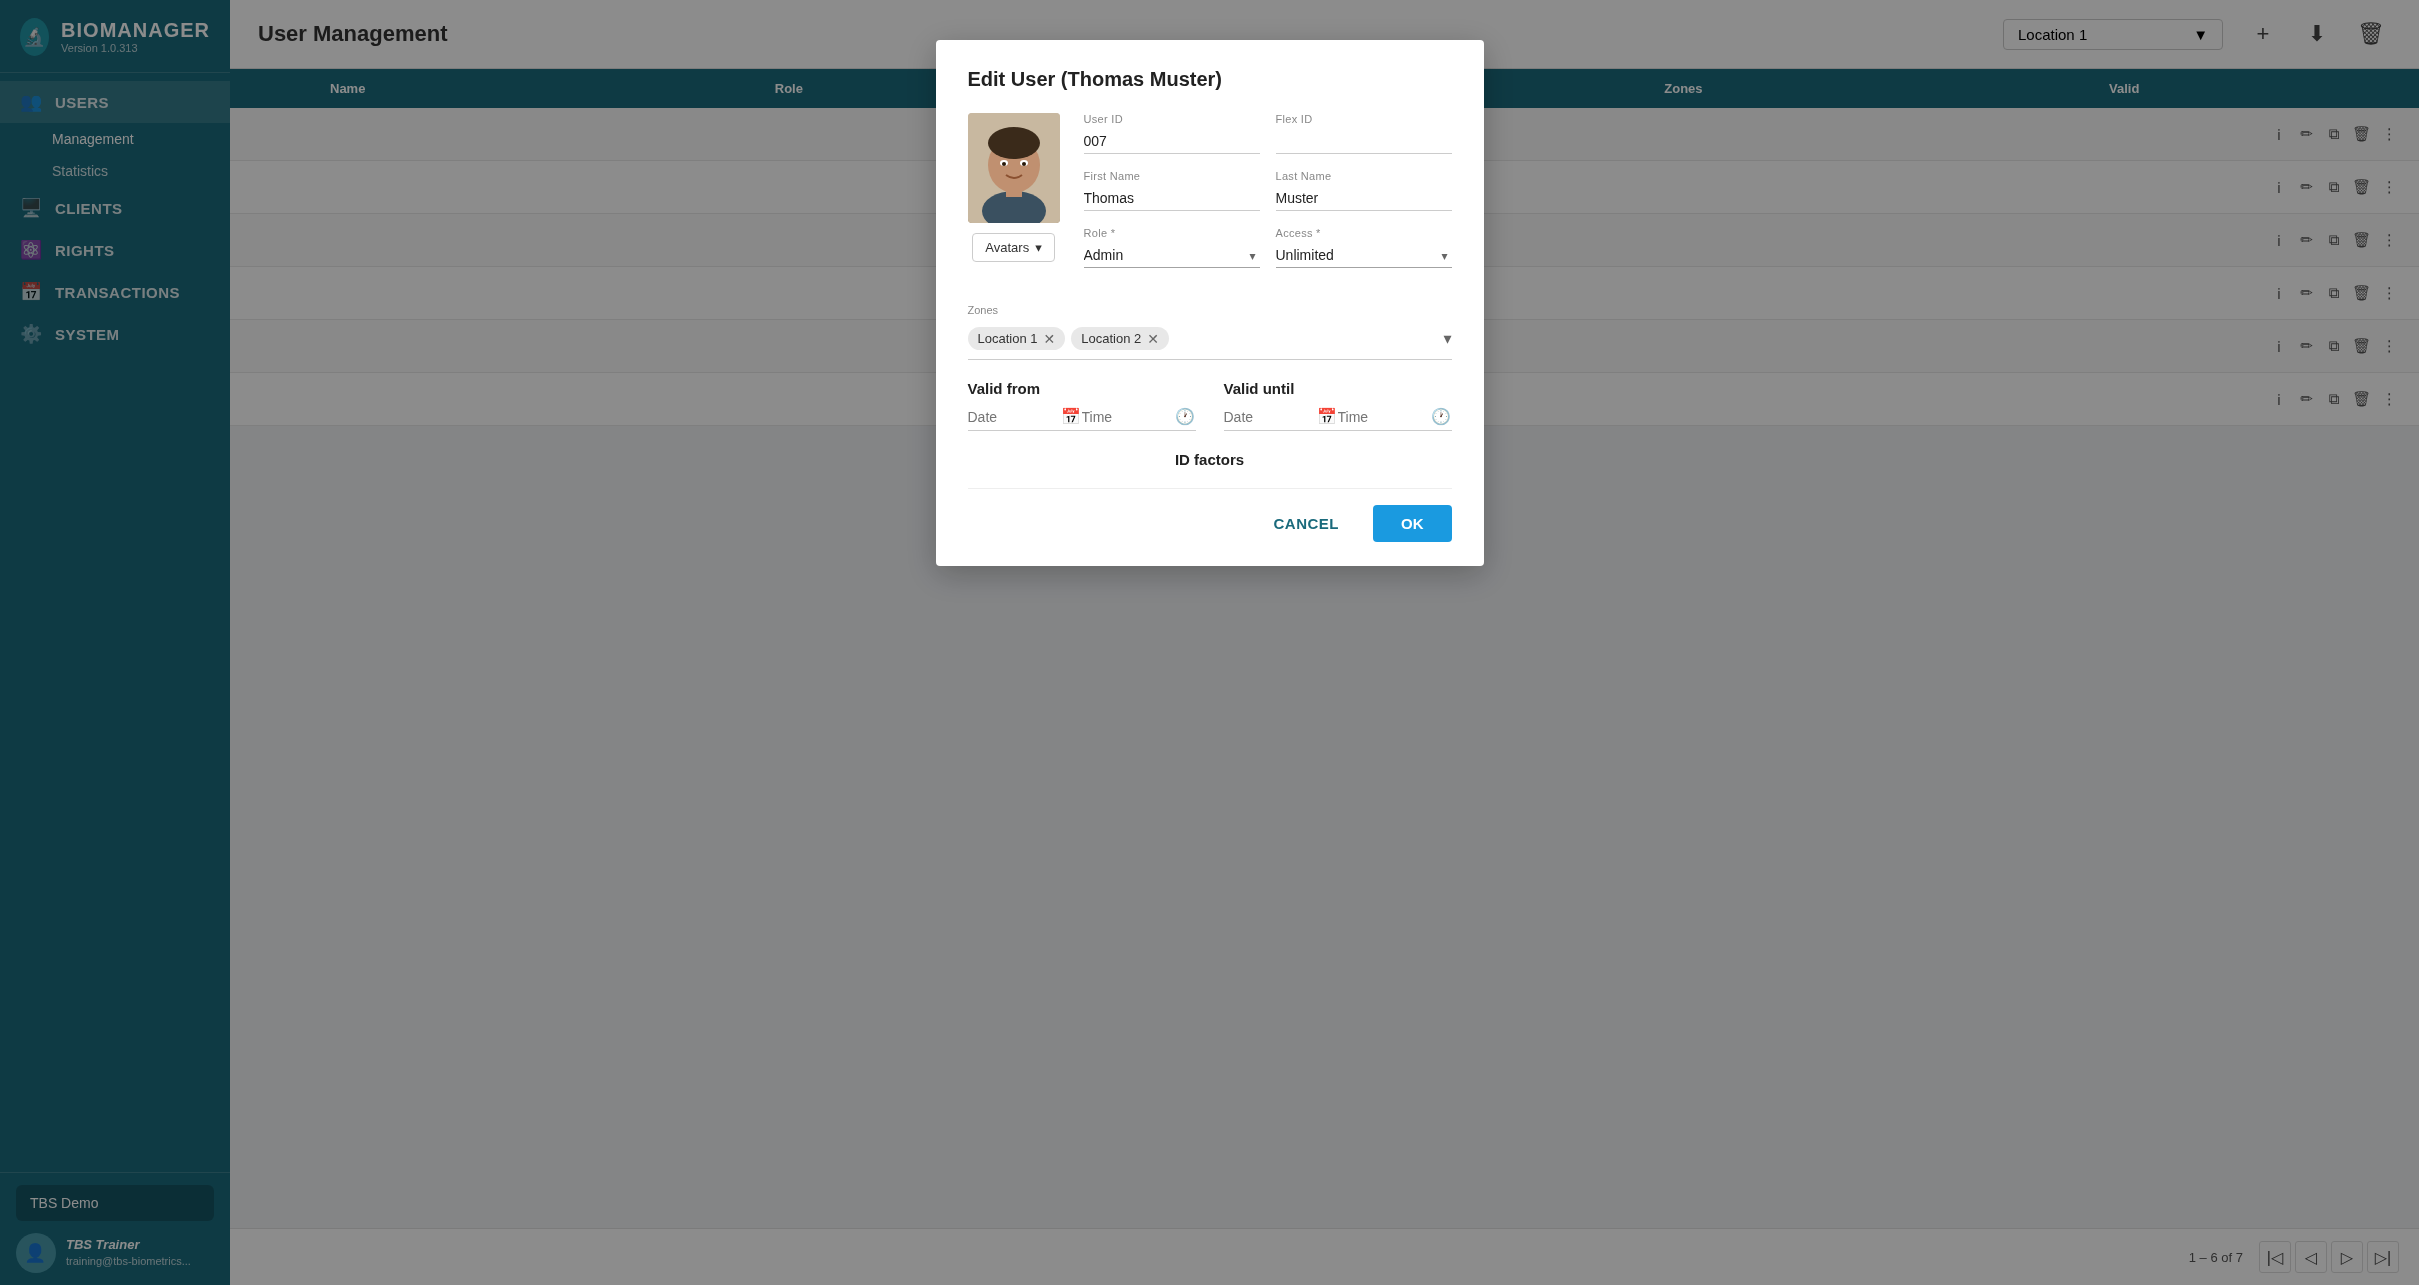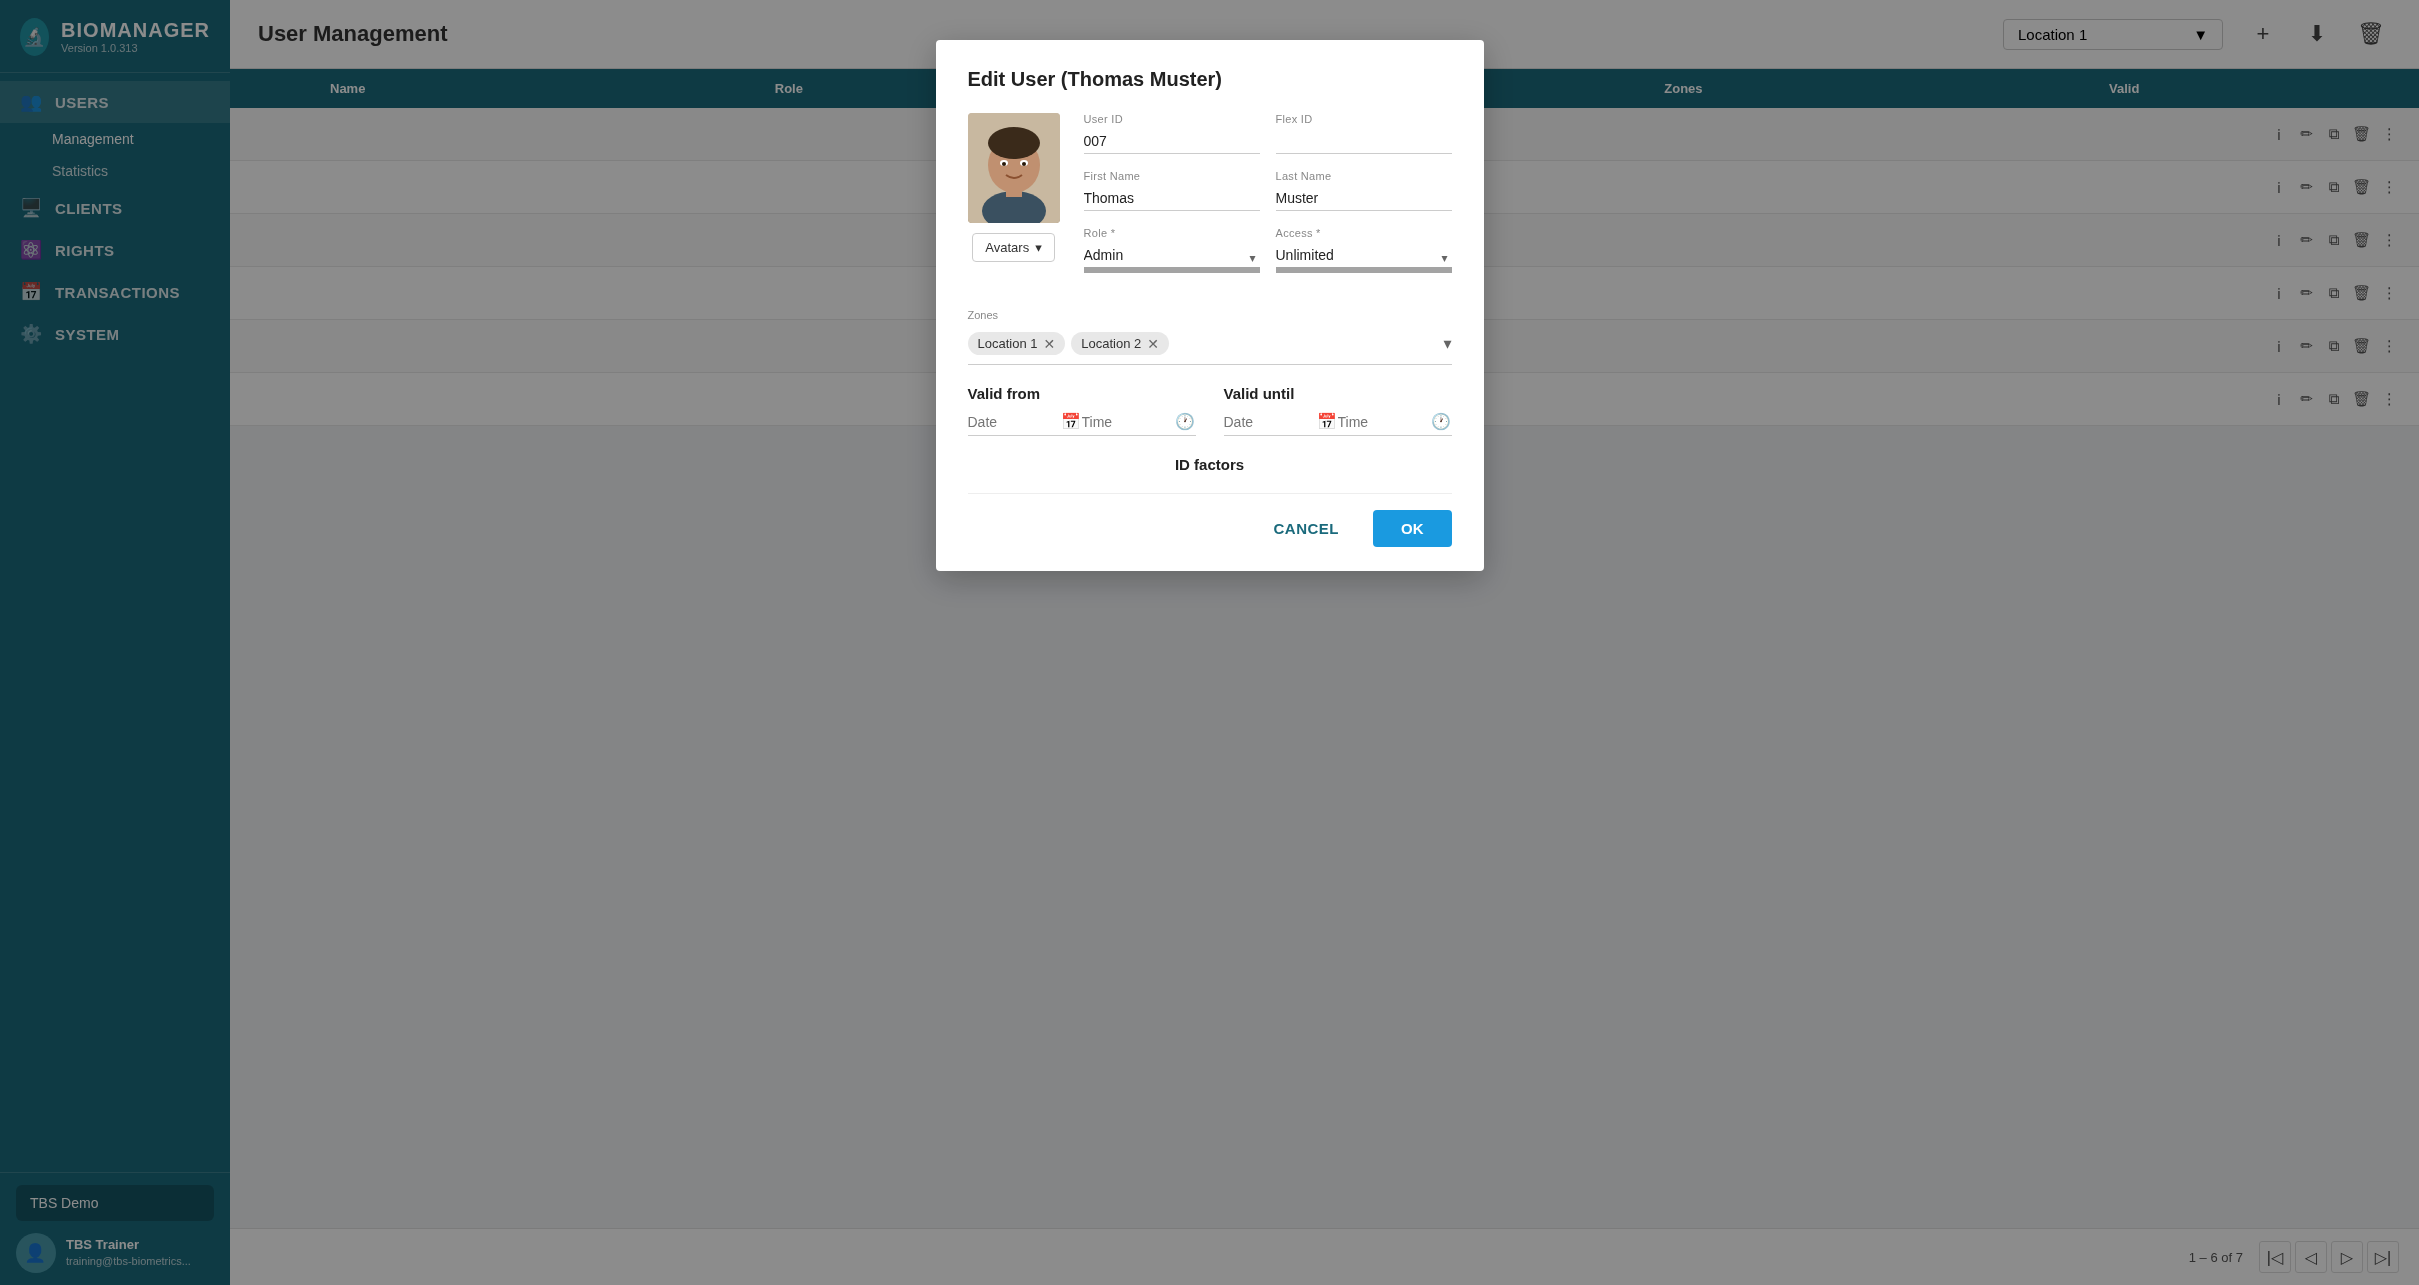--- a/index.html
+++ b/index.html
@@ -68,21 +68,21 @@
       display: flex; align-items: center; gap: 10px;
     }
     .user-avatar {
       width: 40px; height: 40px;
       background: #4a9aaa;
       border-radius: 50%;
       display: flex; align-items: center; justify-content: center;
       font-size: 18px; color: white;
     }
     .user-details { line-height: 1.3; }
-    .user-name { font-size: 13px; font-weight: 600; }
+    .user-name { font-size: 13px; font-weight: 600; font-style: italic; }
     .user-email { font-size: 11px; opacity: 0.7; }
 
     
     .main-content {
       flex: 1;
       display: flex;
       flex-direction: column;
       background: #f0f2f5;
       position: relative;
     }
@@ -275,21 +275,21 @@
       border-bottom: 1px solid #ccc;
       padding: 4px 0;
       font-size: 14px;
       color: #222;
       outline: none;
       background: transparent;
       width: 100%;
     }
     .form-select {
       border: none;
-      border-bottom: 6px solid #a3a3a3;
+      border-bottom: 1px solid #a3a3a3;
       padding: 4px 0;
       font-size: 14px;
       color: #222;
       outline: none;
       background: transparent;
       width: 100%;
       appearance: none;
       cursor: pointer;
     }
     .select-wrapper {

